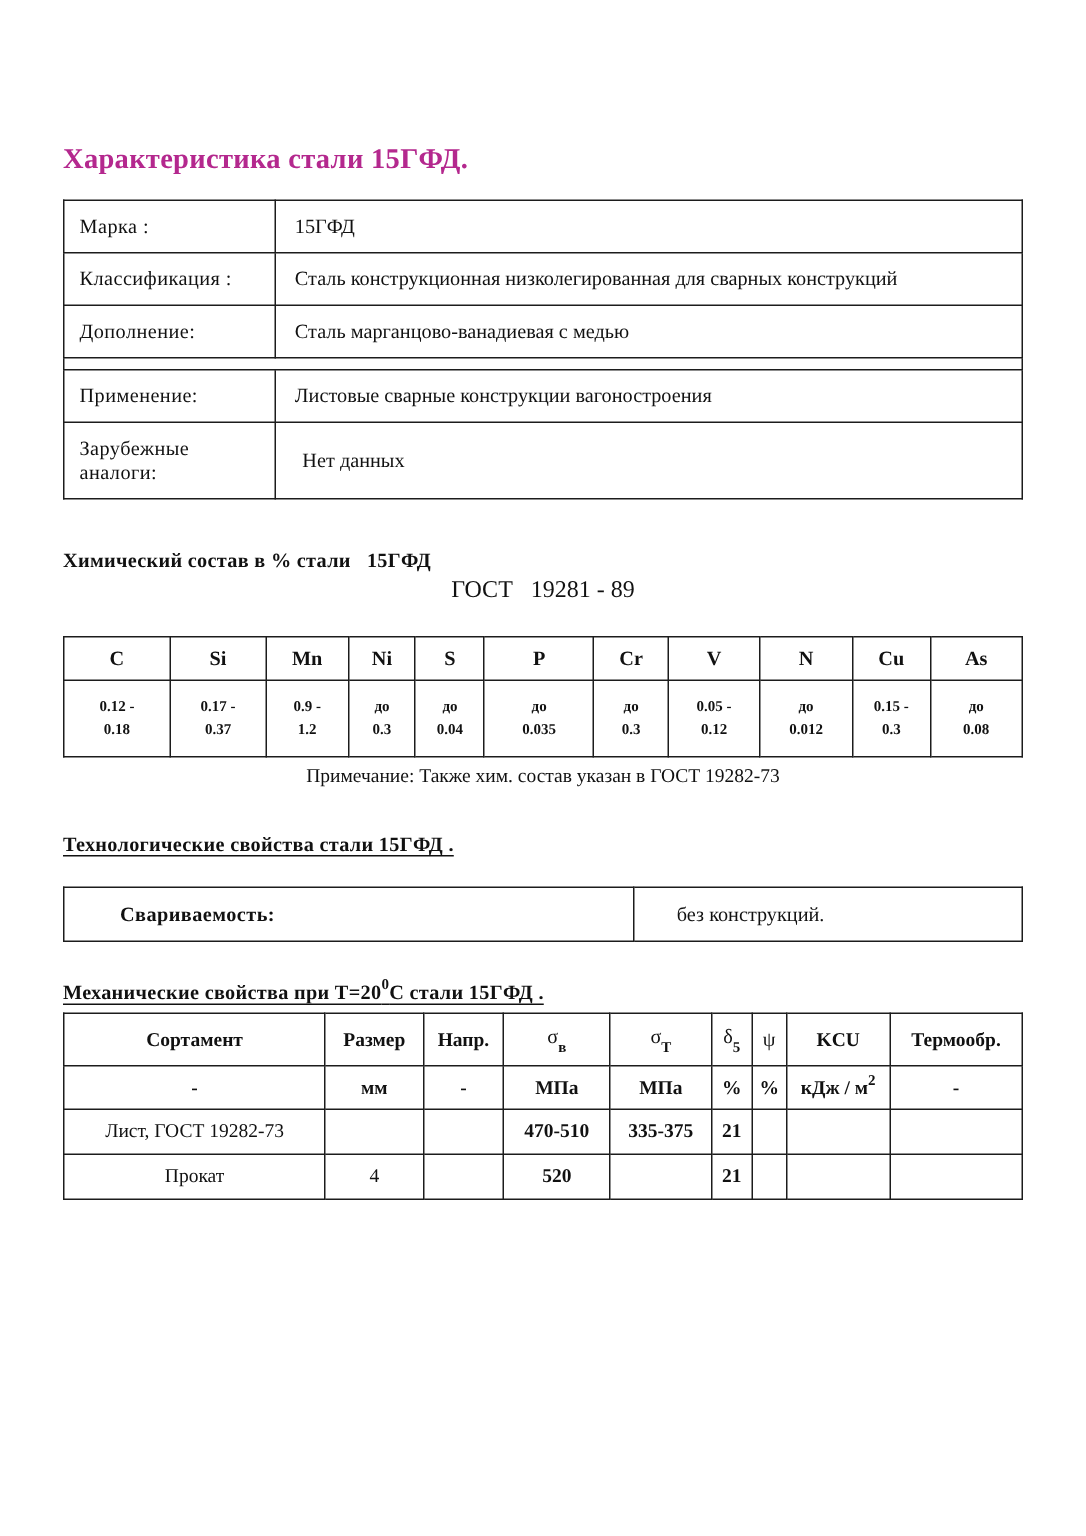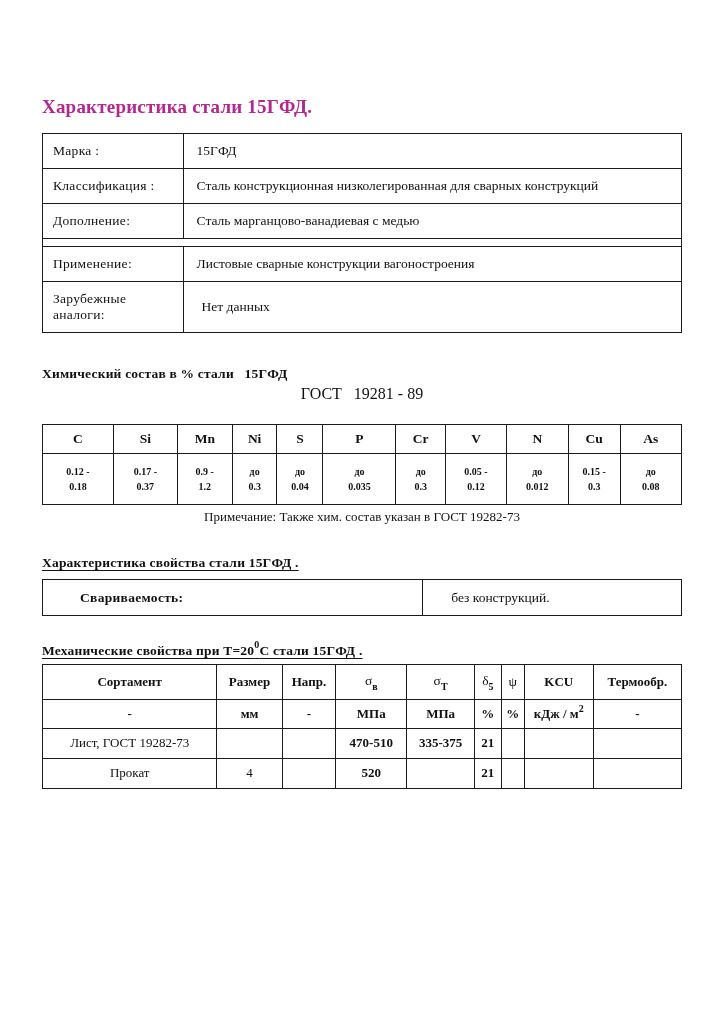--- a/index.html
+++ b/index.html
@@ -31,21 +31,21 @@
   .sec-sub{text-align:center;font-size:16px;font-weight:normal;margin-top:3px;}
   .underlined{text-decoration:underline;text-underline-offset:2.5px;}
   
   .chem-table{margin-top:21px;}
   .chem-table td{text-align:center;font-weight:bold;}
   .chem-table tr.hd td{height:26px;font-size:13.5px;}
   .chem-table tr.vals td{height:46px;font-size:10px;line-height:1.5;padding:2px 12px;}
   .chem-note{margin-top:4px;text-align:center;font-size:13px;}
   
   .sec.tech{margin-top:30px;}
-  .tech-table{margin-top:8px;padding-left:32px;}
+  .tech-table{margin-top:20px;padding-left:32px;}
   .tech-table td{height:33px;vertical-align:middle;}
   .tech-table td.lbl{font-weight:bold;padding-left:37px;letter-spacing:0.3px;}
   .tech-table td.val{padding-left:28px;}
   
   .sec.mech{margin-top:24px;}
   .mech-table{margin-top:5px;font-family:Liberation Serif, serif;}
   .mech-table td{text-align:center;vertical-align:middle;font-size:13px;}
   .mech-table tr.hd td{height:32px;font-weight:bold;}
   .mech-table tr.units td{height:26px;font-weight:bold;}
   .mech-table tr.data td{height:27px;}
@@ -170,21 +170,21 @@
         <td>
               <div>до</div>
               <div>0.08</div>
             </td>
       </tr>
     </tbody>
       </table>
 
     <div class="chem-note">Примечание: Также хим. состав указан в ГОСТ 19282-73</div>
 
-    <div class="sec tech"><span class="underlined">Характеристика свойства стали 15ГФД .</span></div>
+    <div class="sec tech"><span class="underlined">Технологические свойства стали 15ГФД .</span></div>
 
     <table class="tech-table">
       <colgroup>
           <col style="width:59.5%">
           <col style="width:40.5%">
         </colgroup>
       <tbody>
           <tr>
         <td class="lbl">Свариваемость:</td>
         <td class="val">без конструкций.</td>

